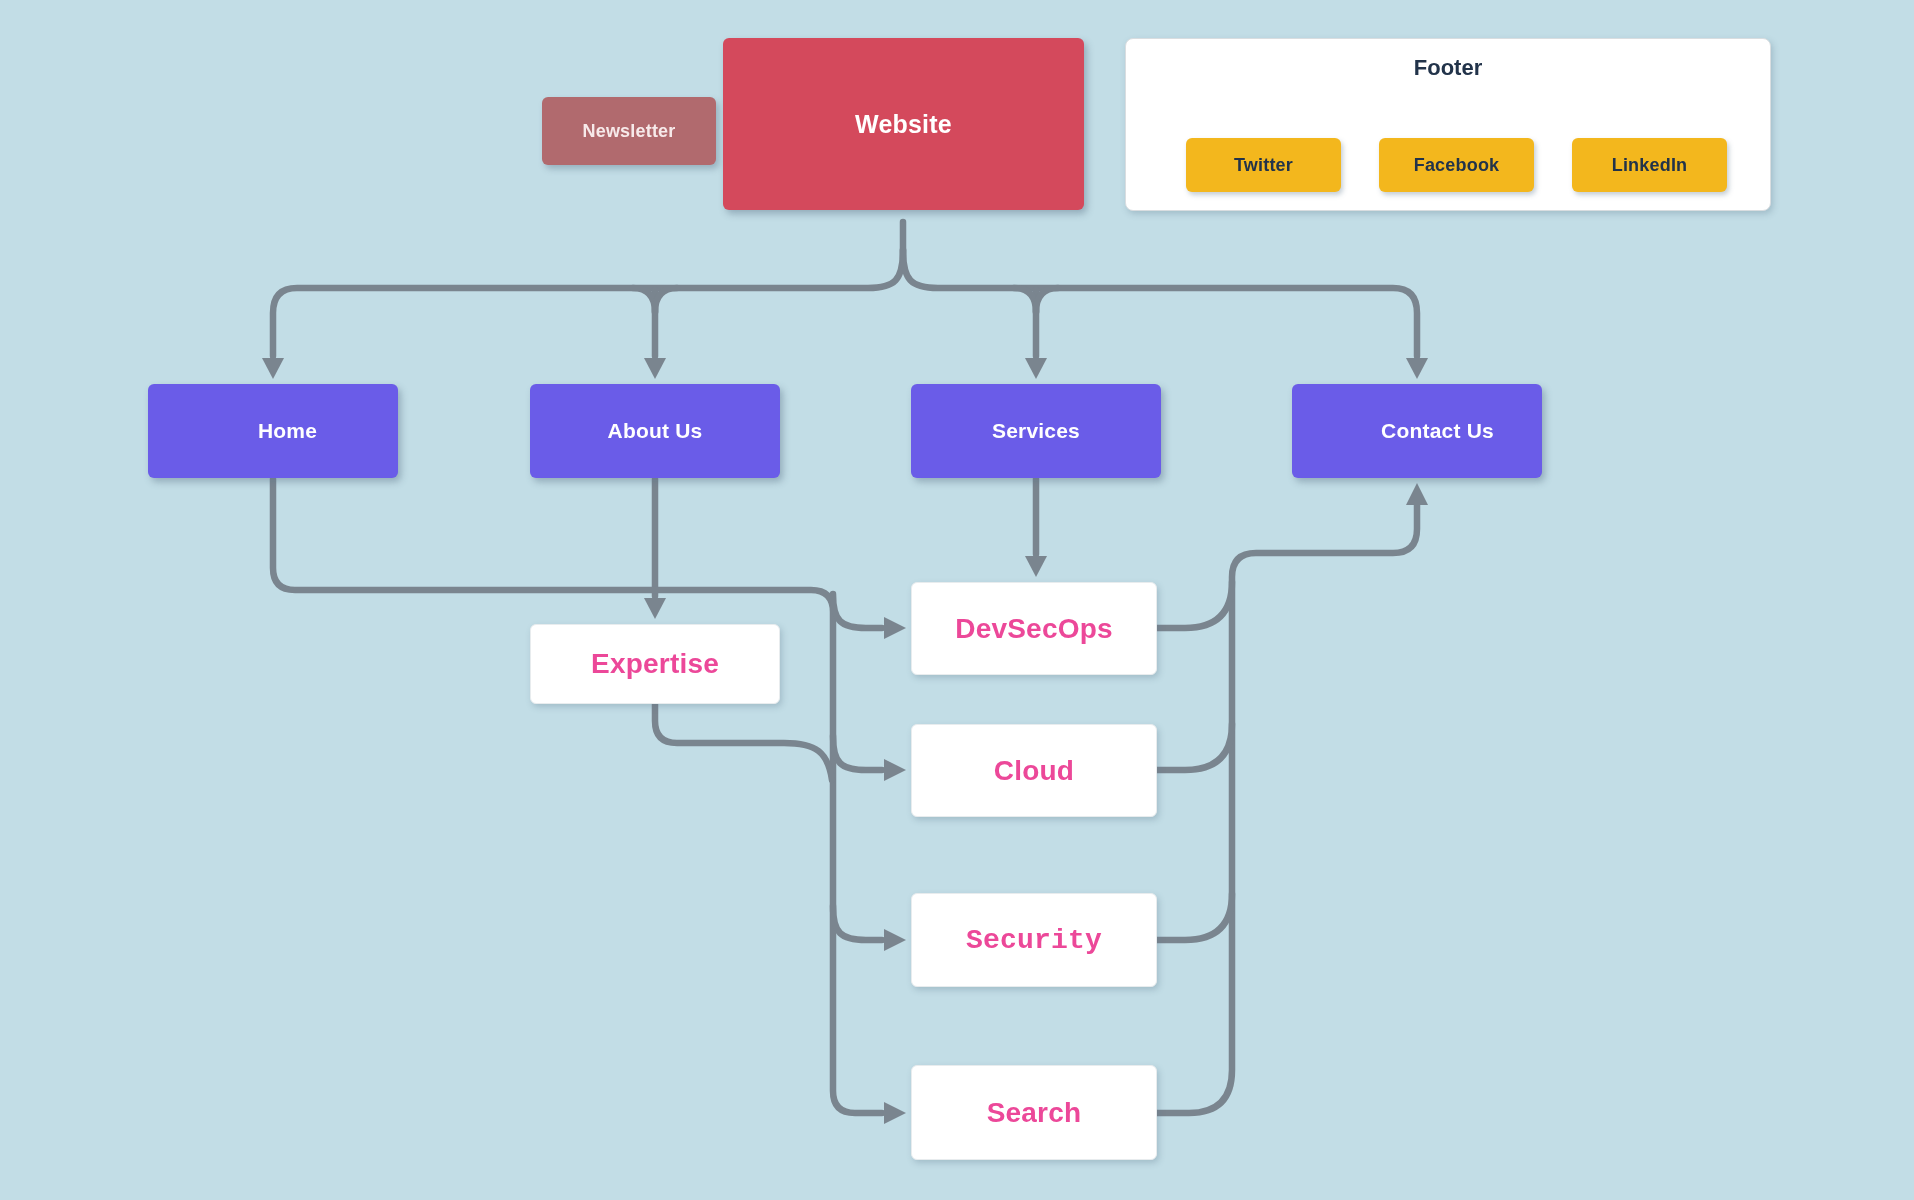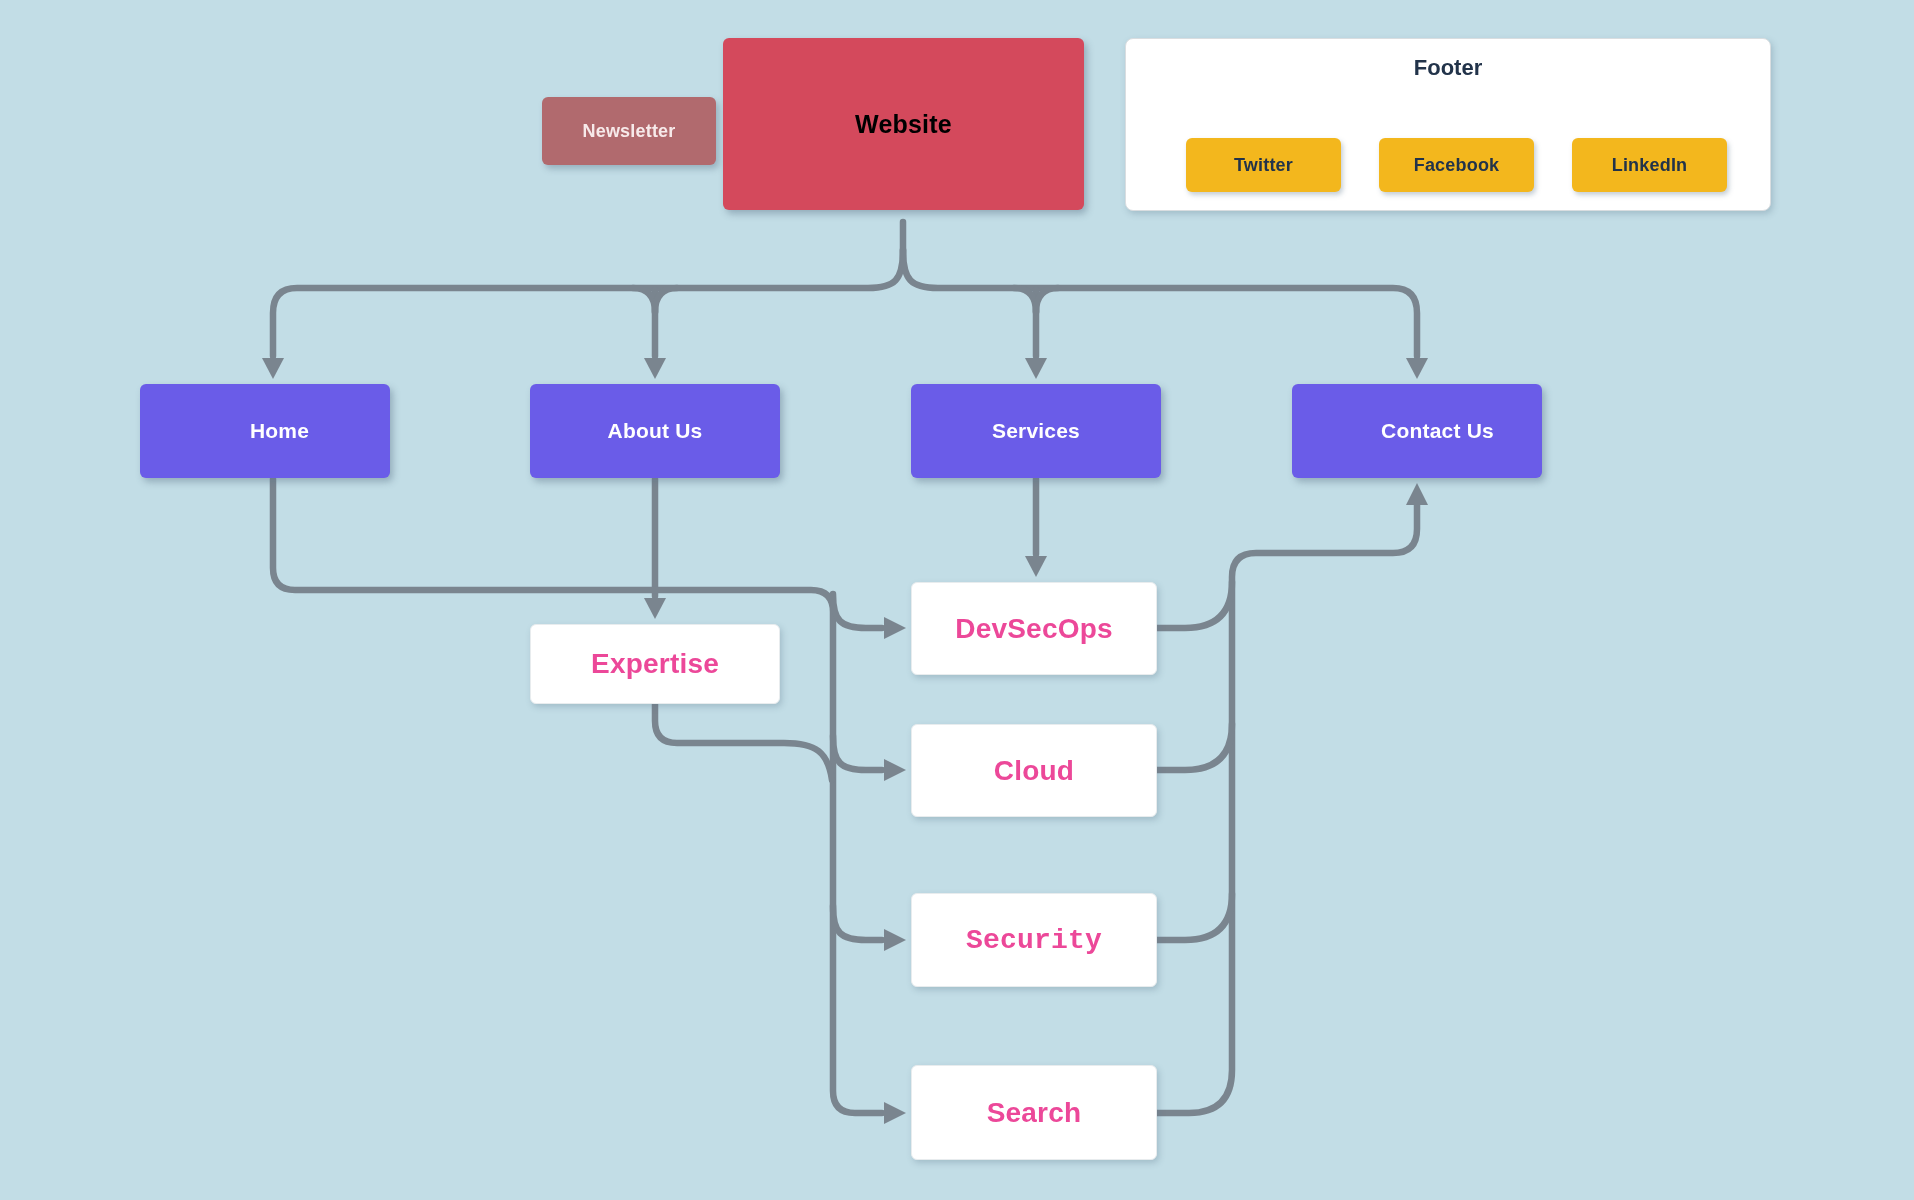--- a/index.html
+++ b/index.html
@@ -12,21 +12,21 @@
   .canvas{position:relative;width:1914px;height:1200px;}
   svg.connectors{position:absolute;left:0;top:0;width:1914px;height:1200px;}
 
   .node{
     position:absolute;display:flex;align-items:center;justify-content:center;
     box-sizing:border-box;border-radius:6px;font-weight:700;letter-spacing:.2px;
     cursor:default;
   }
   .node-website{
     left:723px;top:38px;width:361px;height:172px;
-    background:#D4495C;color:#000000;font-size:25px;
+    background:#D4495C;color:#ffffff;font-size:25px;
     box-shadow:3px 4px 7px rgba(90,115,135,.45);
   }
   .node-newsletter{
     left:502px;top:97px;width:174px;height:68px;
     background:#B16A6E;color:#F7EAEA;font-size:18px;
     box-shadow:3px 4px 6px rgba(90,115,135,.40);
     margin-left:40px;
   }
   .footer-card{
     position:absolute;left:1125px;top:38px;width:646px;height:173px;
@@ -44,21 +44,21 @@
   .social-btn{
     flex:1;border:none;border-radius:6px;background:#F3B71D;color:#22334A;
     font-family:inherit;font-size:18px;font-weight:700;letter-spacing:.2px;
     box-shadow:2px 3px 5px rgba(90,115,135,.35);cursor:pointer;
   }
   .node-purple{
     background:#6A5CE8;color:#ffffff;font-size:21px;
     width:250px;height:94px;top:384px;
     box-shadow:3px 4px 7px rgba(90,115,135,.45);border-radius:6px;
   }
-  .node-home{left:140px;padding-left:29px;}
+  .node-home{left:148px;padding-left:29px;}
   .node-about{left:530px;}
   .node-services{left:911px;text-align:right;}
   .node-contact{left:1292px;padding-left:41px;}
   .node-white{
     background:#ffffff;color:#ec4899;font-size:28px;font-weight:700;
     border:1px solid #e8ecee;border-radius:6px;
     box-shadow:2px 3px 6px rgba(90,115,135,.30);
   }
   .node-expertise{left:530px;top:624px;width:250px;height:80px;}
   .node-devsecops{left:911px;top:582px;width:246px;height:93px;}

